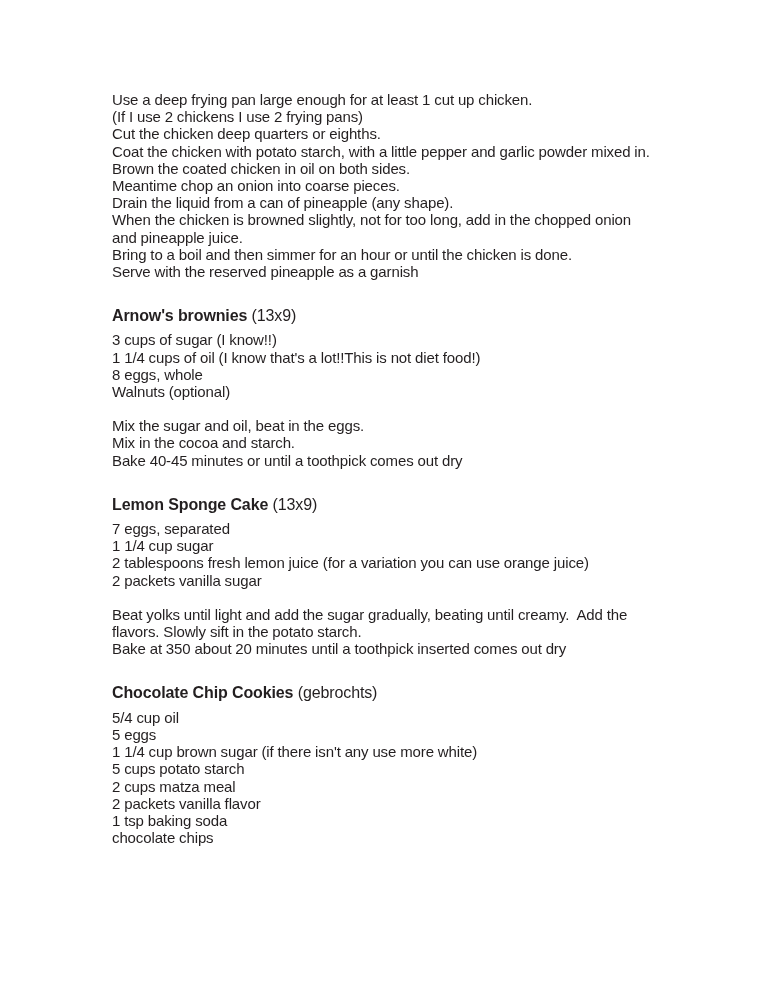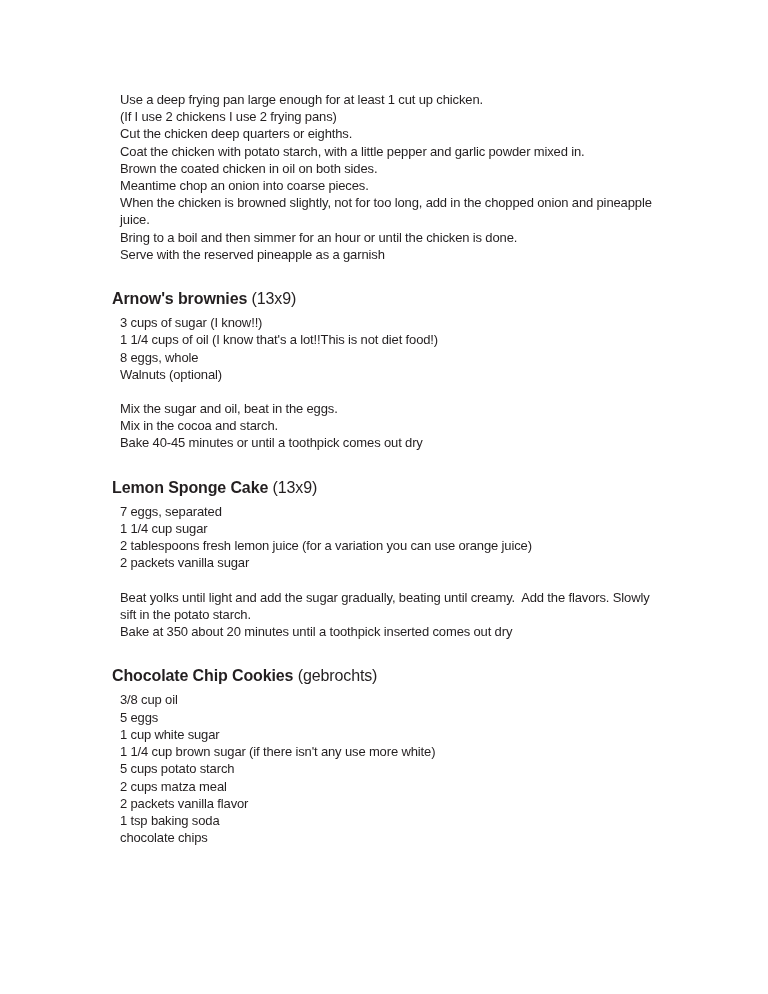--- a/index.html
+++ b/index.html
@@ -17,26 +17,25 @@
     font-family: "Liberation Sans", "DejaVu Sans", sans-serif;
     color: #231f20;
   }
   .content {
     position: absolute;
     left: 112px;
     top: 91px;
     width: 545px;
   }
   .line {
-    font-size: 13px;
+    font-size: 15px;
     line-height: 17.2px;
     letter-spacing: -0.12px;
     white-space: pre-wrap;
     word-spacing: -0.1px;
-    margin-left: 8px;
   }
   .block {
     margin: 0;
     padding: 0;
   }
   
   .gap-para {
     height: 17px;
   }
   .gap-after-heading {
@@ -64,20 +63,21 @@
 <div class="page">
   <div class="content">
 
     <div class="block">
       <div class="line">Use a deep frying pan large enough for at least 1 cut up chicken.</div>
       <div class="line">(If I use 2 chickens I use 2 frying pans)</div>
       <div class="line">Cut the chicken deep quarters or eighths.</div>
       <div class="line">Coat the chicken with potato starch, with a little pepper and garlic powder mixed in.</div>
       <div class="line">Brown the coated chicken in oil on both sides.</div>
       <div class="line">Meantime chop an onion into coarse pieces.</div>
+      <div class="line">Drain the liquid from a can of pineapple (any shape).</div>
       <div class="line">When the chicken is browned slightly, not for too long, add in the chopped onion and pineapple juice.</div>
       <div class="line">Bring to a boil and then simmer for an hour or until the chicken is done.</div>
       <div class="line">Serve with the reserved pineapple as a garnish</div>
     </div>
 
     <div class="gap-para"></div>
     <div class="gap-before-heading"></div>
 
     <div class="block">
       <div class="recipe-heading"><span class="name">Arnow's brownies</span> <span class="qualifier">(13x9)</span></div>
@@ -106,23 +106,22 @@
       <div class="line">Beat yolks until light and add the sugar gradually, beating until creamy.  Add the flavors. Slowly sift in the potato starch.</div>
       <div class="line">Bake at 350 about 20 minutes until a toothpick inserted comes out dry</div>
     </div>
 
     <div class="gap-para"></div>
     <div class="gap-before-heading"></div>
 
     <div class="block">
       <div class="recipe-heading"><span class="name">Chocolate Chip Cookies</span> <span class="qualifier">(gebrochts)</span></div>
       <div class="gap-after-heading"></div>
-      <div class="line">3/8 cup oil</div>
+      <div class="line">5/4 cup oil</div>
       <div class="line">5 eggs</div>
-      <div class="line">1 cup white sugar</div>
       <div class="line">1 1/4 cup brown sugar (if there isn't any use more white)</div>
       <div class="line">5 cups potato starch</div>
       <div class="line">2 cups matza meal</div>
       <div class="line">2 packets vanilla flavor</div>
       <div class="line">1 tsp baking soda</div>
       <div class="line">chocolate chips</div>
     </div>
 
   </div>
 </div>

